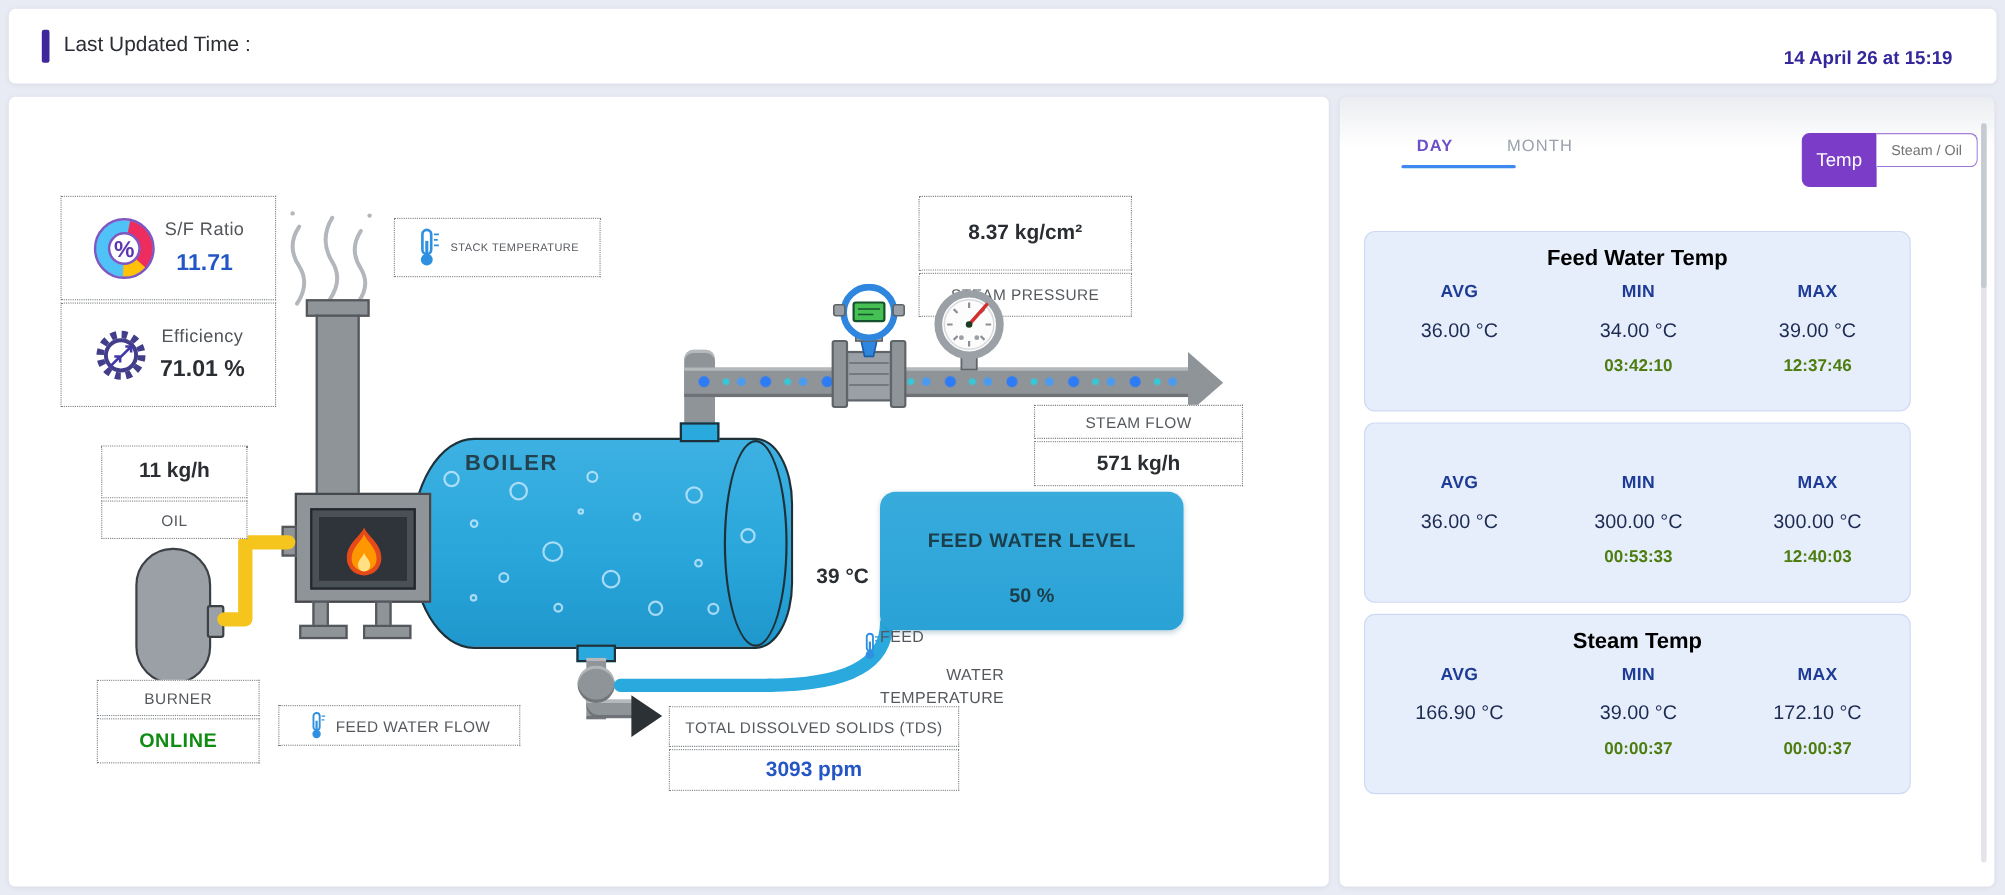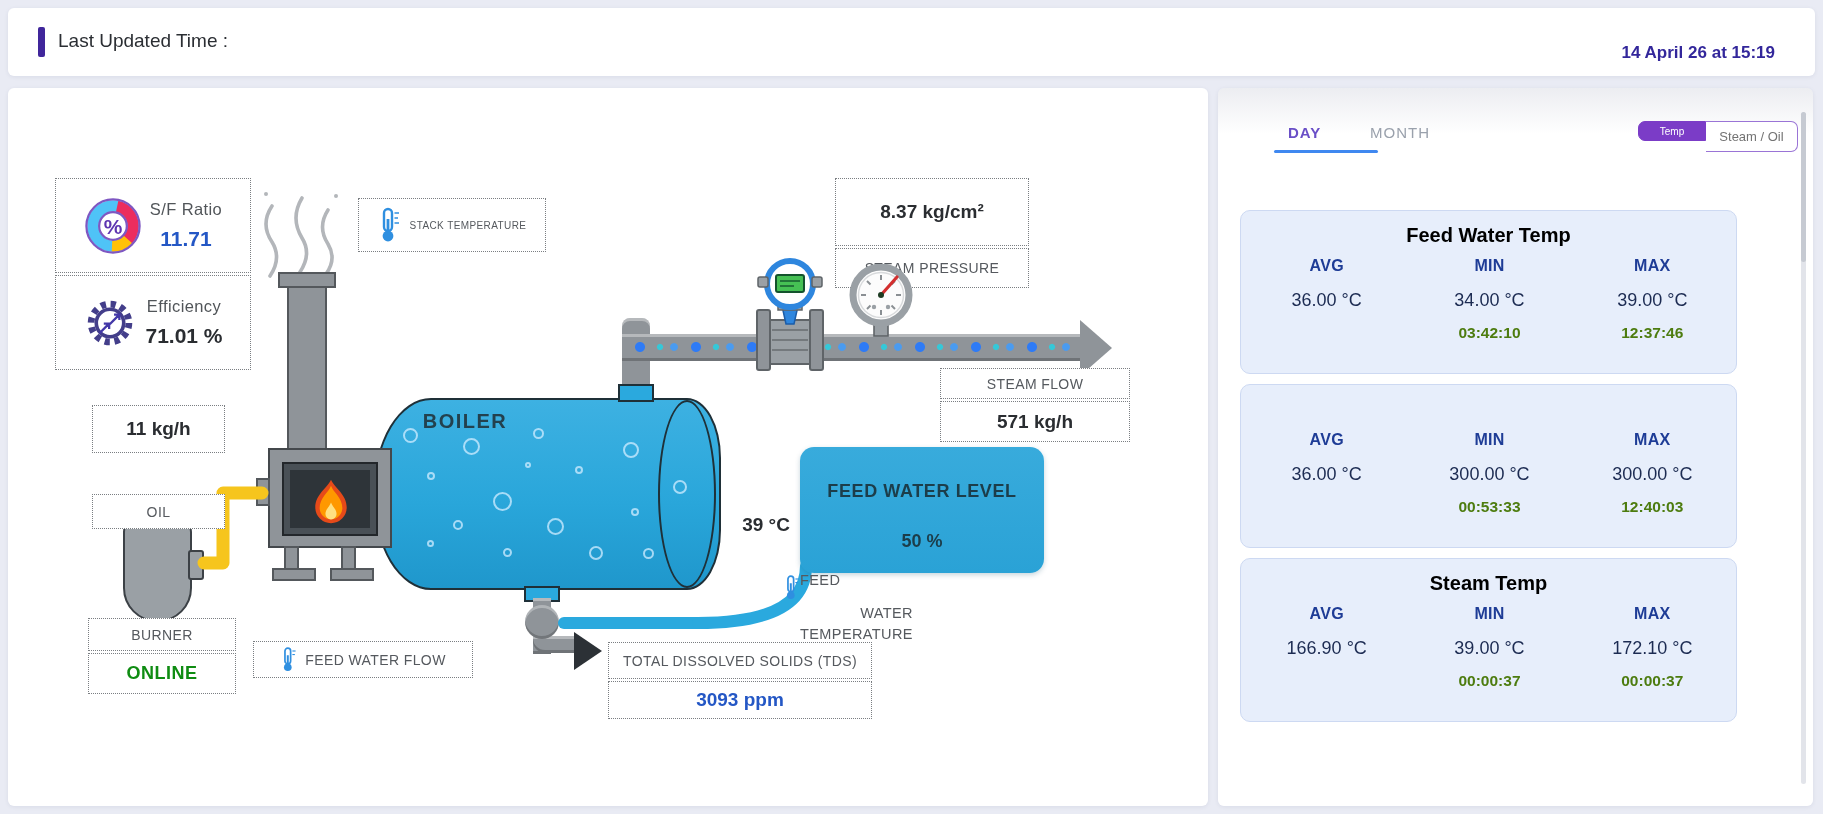--- a/index.html
+++ b/index.html
@@ -104,36 +104,36 @@
   #down-pipe { left:525px; top:510px; width:18px; height:56px; }
   #junction { left:517px; top:517px; width:34px; height:34px; background:#8f9499; border-radius:50%;
     box-shadow:inset 0 3px rgba(255,255,255,.3), inset 0 -3px rgba(0,0,0,.2); }
   #elbow-h { left:525px; top:548px; width:44px; height:17px; border-radius:0 0 0 12px; }
   #blow-arrow { left:566px; top:544px; width:0; height:0;
     border-left:28px solid #2c3136; border-top:19px solid transparent; border-bottom:19px solid transparent; }
   #feed-pipe-h { left:550px; top:529px; width:150px; height:12px; background:#2aa9de; border-radius:6px; }
   #feed-pipe-arc { left:680px; top:470px; }
 
   
-  #oil-box { left:84px; top:317px; width:133px;gap:39px; }
+  #oil-box { left:84px; top:317px; width:133px; }
   #oil-box .cell:nth-child(1) { height:48px; }
   #oil-box .cell:nth-child(2) { height:35px; }
   #burner-box { left:80px; top:530px; width:148px; }
   #burner-box .cell:nth-child(1) { height:33px; }
   #burner-box .cell:nth-child(2) { height:41px; }
   #online { color:#0f8c12; font-size:18px; letter-spacing:.5px; }
   #fwf-box { left:245px; top:553px; width:220px; }
   #fwf-box .cell:nth-child(1) { height:37px; }
   #fwf-box .cell:nth-child(2) { height:33px; }
   #tds-box { left:600px; top:554px; width:264px; }
   #tds-box .cell:nth-child(1) { height:37px; }
   #tds-box .cell:nth-child(2) { height:38px; }
 
   
-  #fwl-box { left:792px; top:359px; width:244px; height:126px; border-radius:14px;
+  #fwl-box { left:792px; top:359px; width:276px; height:126px; border-radius:14px;
     background:linear-gradient(180deg,#38abdc,#2aa2d6); box-shadow:0 2px 5px rgba(30,90,120,.25); }
   #fwl-label { left:0; top:34px; width:100%; text-align:center; font-size:18px; font-weight:bold;
     color:#1c3d4a; letter-spacing:.6px; }
   #fwl-value { left:0; top:84px; width:100%; text-align:center; font-size:18px; font-weight:bold; color:#1c3d4a; }
 
   #fwt-value { left:718px; top:426px; width:80px; text-align:center; font-size:19px; font-weight:bold; color:#2a2d31; }
   #fwt-label { left:596px; top:482px; width:196px; text-align:right; font-size:14.5px; color:#55595e;
     letter-spacing:.4px; line-height:21px; }
   #fwt-label .svgicon { position:relative !important; top:4px; }
 
@@ -142,22 +142,22 @@
   #transmitter { left:746px; top:170px; }
 
   
   #stats { left:1218px; top:88px; width:595px; height:718px;
     background:linear-gradient(180deg,#ecedf1 0, #ffffff 46px); }
   #stats * { position:absolute; }
   .tab { font-size:15px; letter-spacing:1px; cursor:pointer; }
   #tab-day { left:70px; top:36px; color:#6a4fc7; font-weight:bold; }
   #tab-month { left:152px; top:36px; color:#9aa1ac; }
   #tab-underline { left:56px; top:62px; width:104px; height:3px; background:#3f88f0; border-radius:2px; }
-  #toggle-temp { left:420px; top:33px; width:68px; height:20px; background:#7b3cc7; color:#fff;
-    border:1px solid #7b3cc7; border-radius:7px 0 0 7px; font-size:10px;
+  #toggle-temp { left:420px; top:33px; width:68px; height:49px; background:#7b3cc7; color:#fff;
+    border:1px solid #7b3cc7; border-radius:7px 0 0 7px; font-size:17px;
     display:flex; align-items:center; justify-content:center; cursor:pointer; }
   #toggle-steam { left:488px; top:33px; width:92px; height:31px; background:#fff; color:#737373;
     border:1px solid #9a74d6; border-left:none; border-radius:0 7px 7px 0; font-size:13px;
     display:flex; align-items:center; justify-content:center; cursor:pointer; }
   #scrollbar { left:583px; top:24px; width:5px; height:672px; background:#e2e4ea; border-radius:3px; }
   #scroll-thumb { left:583px; top:24px; width:5px; height:150px; background:#c6cad2; border-radius:3px; }
 
   .card { background:#e7eefb; border:1px solid #cdd9f2; border-radius:10px; left:22px; width:497px; height:164px; }
   #card-0 { top:122px; } #card-1 { top:296px; } #card-2 { top:470px; }
   .card-title { left:0; top:13px; width:100%; text-align:center; font-size:20px; font-weight:bold; color:#000000; }

